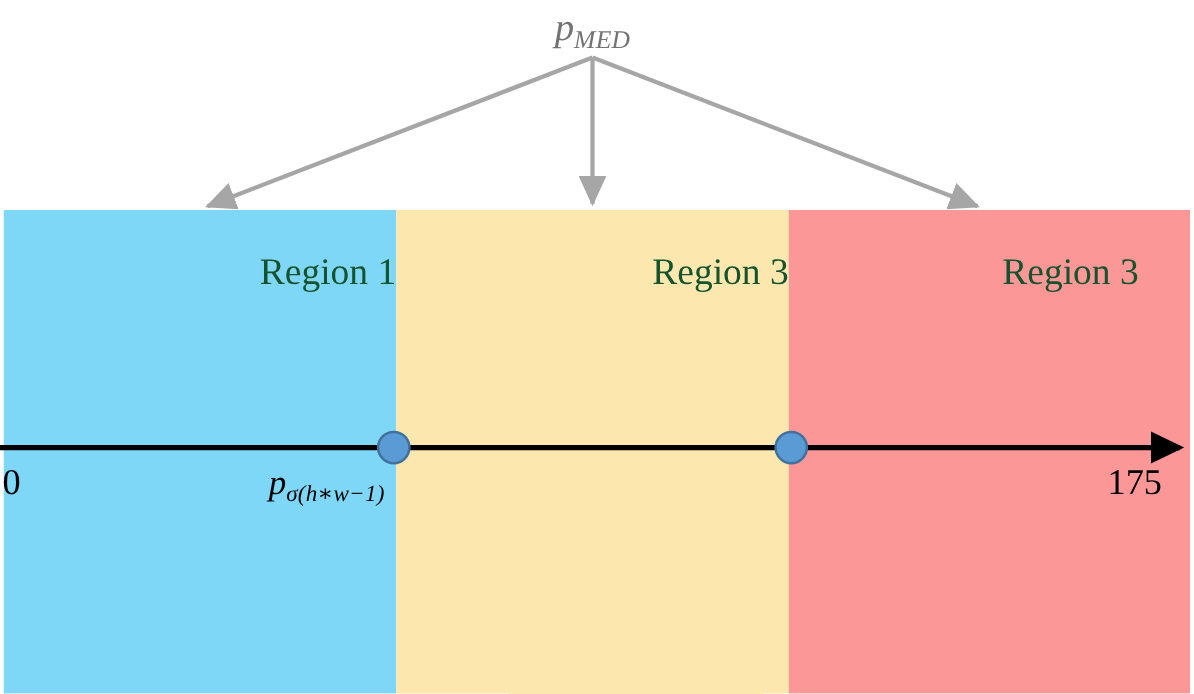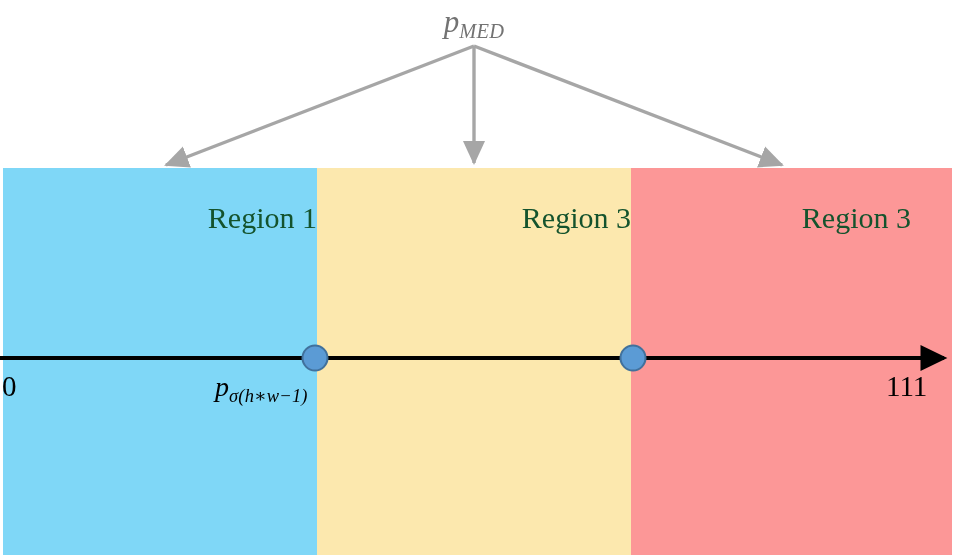--- a/index.html
+++ b/index.html
@@ -132,19 +132,19 @@
 
     <g>
       <line x1="0" y1="358" x2="944" y2="358" stroke="#000000" stroke-width="4.2" marker-end="url(#black-head)"></line>
     </g>
 
     <circle cx="315" cy="358" r="12.5" fill="#5B9BD5" stroke="#41719C" stroke-width="2"></circle>
     <circle cx="633" cy="358" r="12.5" fill="#5B9BD5" stroke="#41719C" stroke-width="2"></circle>
   </svg>
 
   <div class="axis-text" id="axis-min-label">0</div>
-  <div class="axis-text" id="axis-max-label">111</div>
+  <div class="axis-text" id="axis-max-label">175</div>
 
   <div class="tick-label" id="tick-label-1">
     <span class="math"><span>p</span><span class="sub">σ(h∗w−1)</span></span>
   </div>
 
 </div>
 
 </body></html>

